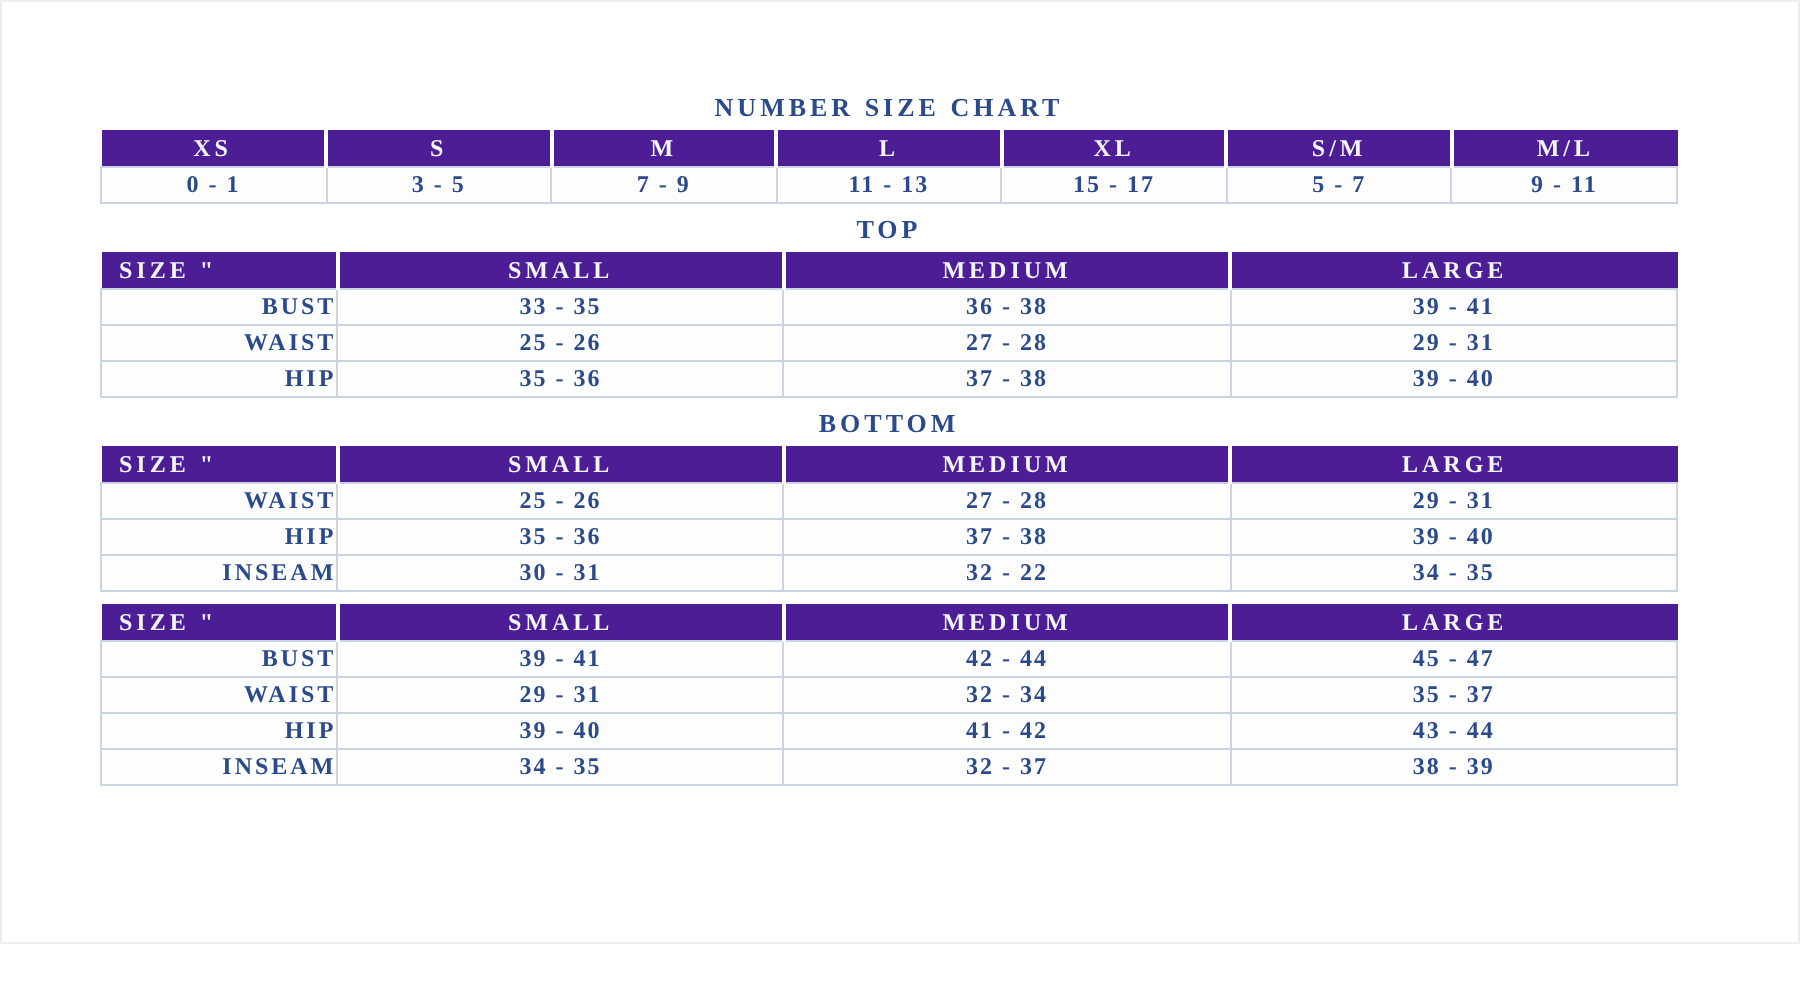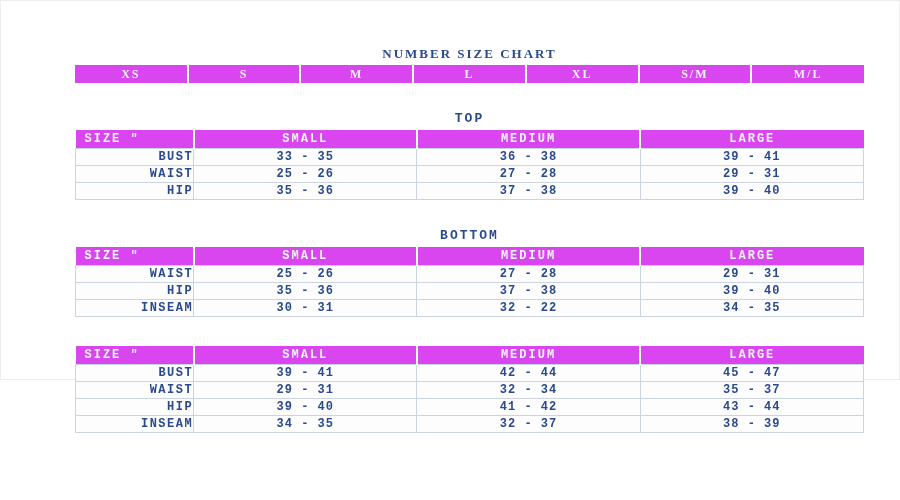--- a/index.html
+++ b/index.html
@@ -7,42 +7,42 @@
     padding: 0;
     background: #ffffff;
     width: 900px;
     height: 500px;
     font-family: "Liberation Serif", serif;
     overflow: hidden;
   }
   .sheet {
     box-sizing: border-box;
     width: 900px;
-    height: 380px;
+    height: 472px;
     border: 1px solid #ededed;
-    padding: 46px 0 0 74px;
+    padding: 46px 0 0 49px;
   }
   .wrap { width: 789px; }
   .tbl-title {
     text-align: center;
     color: #2b4a8c;
     font-weight: bold;
     font-size: 13px;
     letter-spacing: 2px;
     line-height: 14px;
     margin: 0 0 4px 0;
   }
-  .section { margin-top: 29px; font-family: Liberation Mono, monospace; }
+  .section { margin-top: 6px; }
   table {
     width: 789px;
     border-collapse: collapse;
     table-layout: fixed;
   }
   th {
-    background: #d946ef;
+    background: #4c1d95;
     color: #f2f5fa;
     font-size: 12px;
     font-weight: bold;
     letter-spacing: 2px;
     text-align: center;
     height: 16px;
     padding: 1px 0;
     border-left: 2px solid #ffffff;
   }
   th:first-child { border-left: none; }
@@ -71,20 +71,29 @@
       <tbody>
         <tr>
           <th>XS</th>
           <th>S</th>
           <th>M</th>
           <th>L</th>
           <th>XL</th>
           <th>S/M</th>
           <th>M/L</th>
         </tr>
+        <tr>
+          <td>0 - 1</td>
+          <td>3 - 5</td>
+          <td>7 - 9</td>
+          <td>11 - 13</td>
+          <td>15 - 17</td>
+          <td>5 - 7</td>
+          <td>9 - 11</td>
+        </tr>
       </tbody>
     </table>
 
     <div class="section">
       <div class="tbl-title">TOP</div>
       <table>
         <colgroup>
             <col style="width:15%">
             <col style="width:28.33%">
             <col style="width:28.33%">

